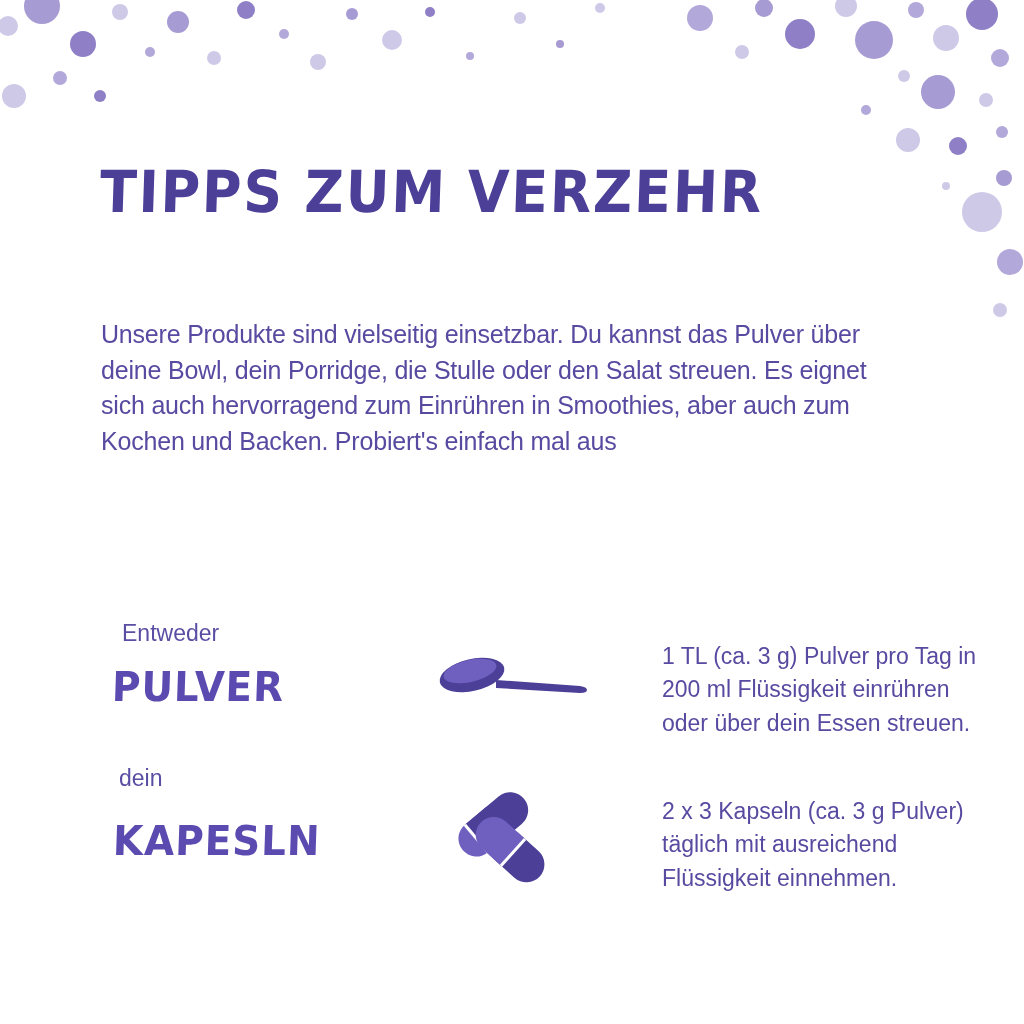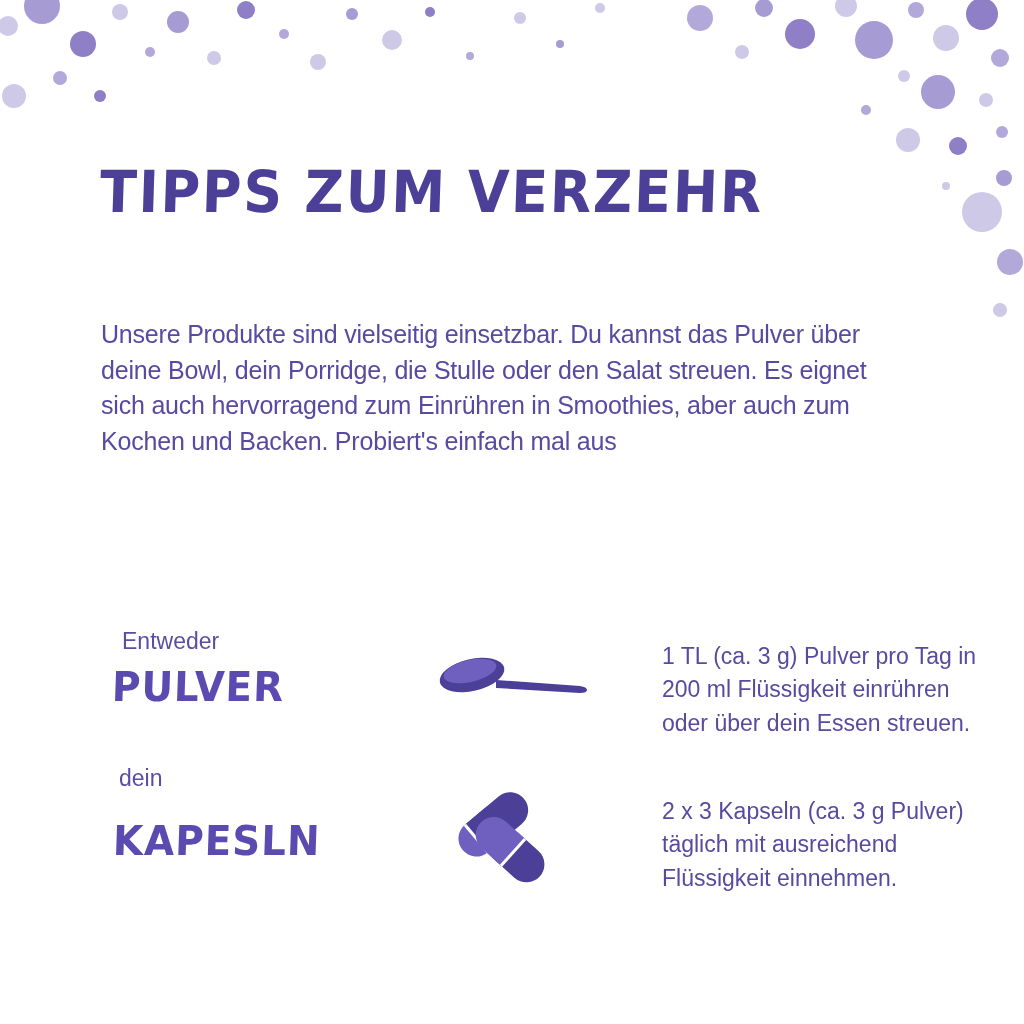--- a/index.html
+++ b/index.html
@@ -68,21 +68,21 @@
   }
   .option-a { top: 600px; }
   .option-b { top: 755px; }
 
   .conj {
     position: absolute;
     font-size: 23px;
     color: #5a4ea4;
     font-family: "Liberation Sans", sans-serif;
   }
-  .conj-a { left: 122px; top: 28px; }
+  .conj-a { left: 122px; top: 20px; }
   .conj-b { left: 119px; top: 10px; }
 
   .form-name {
     position: absolute;
     font-family: "DejaVu Sans", sans-serif;
     font-weight: 700;
     font-size: 41px;
     letter-spacing: 1px;
     color: #5b4bb0;
     transform: scaleX(0.95) skewX(-2deg);

